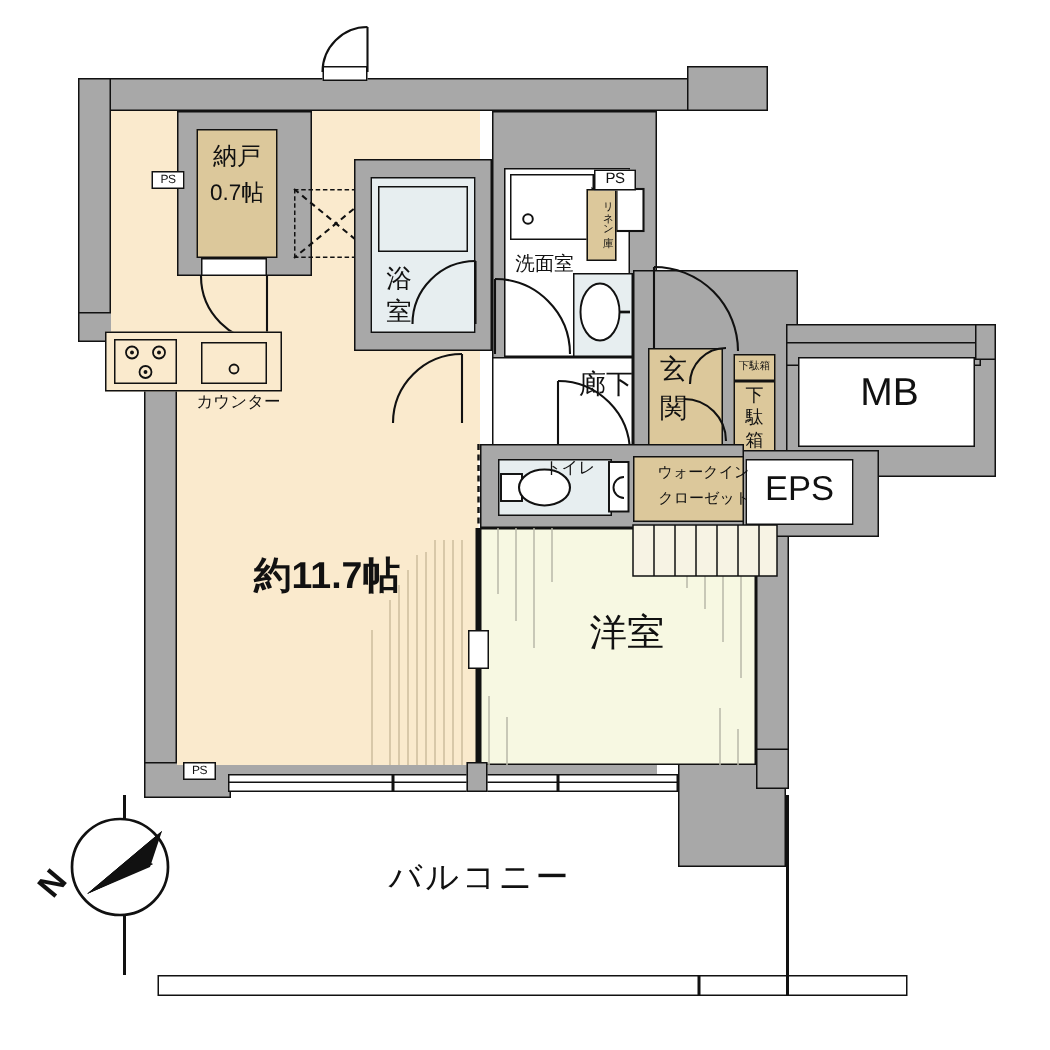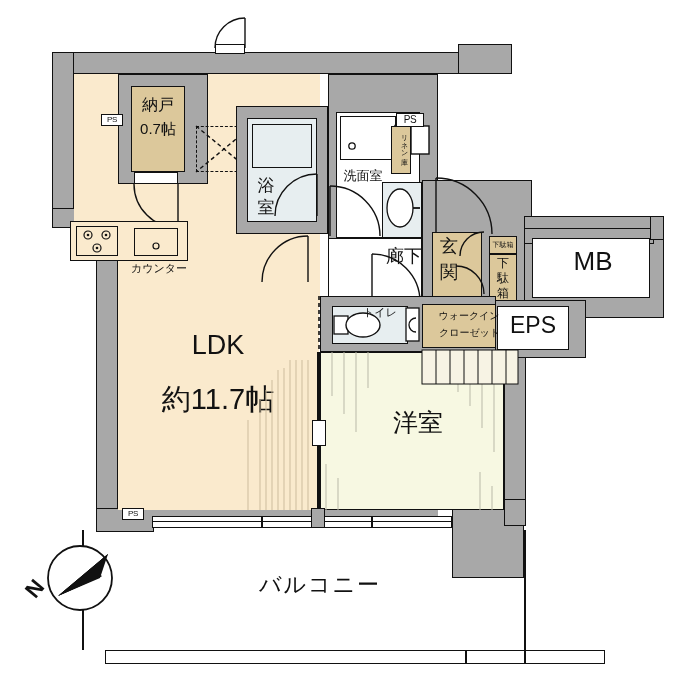--- a/index.html
+++ b/index.html
@@ -54,24 +54,21 @@
   <div class="wall" style="left:452px;top:508px;width:72px;height:70px;"></div>
   <div class="wall" style="left:504px;top:486px;width:22px;height:40px;"></div>
 
   <div class="wall" style="left:504px;top:350px;width:22px;height:150px;"></div>
 
   <div class="room fill-ldk" style="left:74px;top:74px;width:245px;height:148px;"></div>
   <div class="room fill-ldk" style="left:118px;top:208px;width:201px;height:302px;"></div>
   <div class="room fill-ldk" style="left:74px;top:196px;width:60px;height:18px;"></div>
   <div class="room fill-ldk" style="left:236px;top:74px;width:84px;height:232px;"></div>
 
-  <div class="lbl" style="left:148px;top:330px;width:140px;font-size:27px;font-weight:500;">
-    <span>LDK</span>
-  </div>
-  <div class="lbl" style="left:143px;top:382px;width:150px;font-size:29px;">
+  <div class="lbl" style="left:143px;top:370px;width:150px;font-size:25px;font-weight:bold;">
     <span>約11.7帖</span>
   </div>
 
   <div class="wall" style="left:118px;top:74px;width:90px;height:110px;"></div>
   <div class="room fill-tan outline" style="left:131px;top:86px;width:54px;height:86px;"></div>
   <div class="lbl" style="left:126px;top:96px;width:64px;font-size:16px;">
     <span>納戸</span>
   </div>
   <div class="lbl" style="left:126px;top:120px;width:64px;font-size:15px;">
     <span>0.7帖</span>

